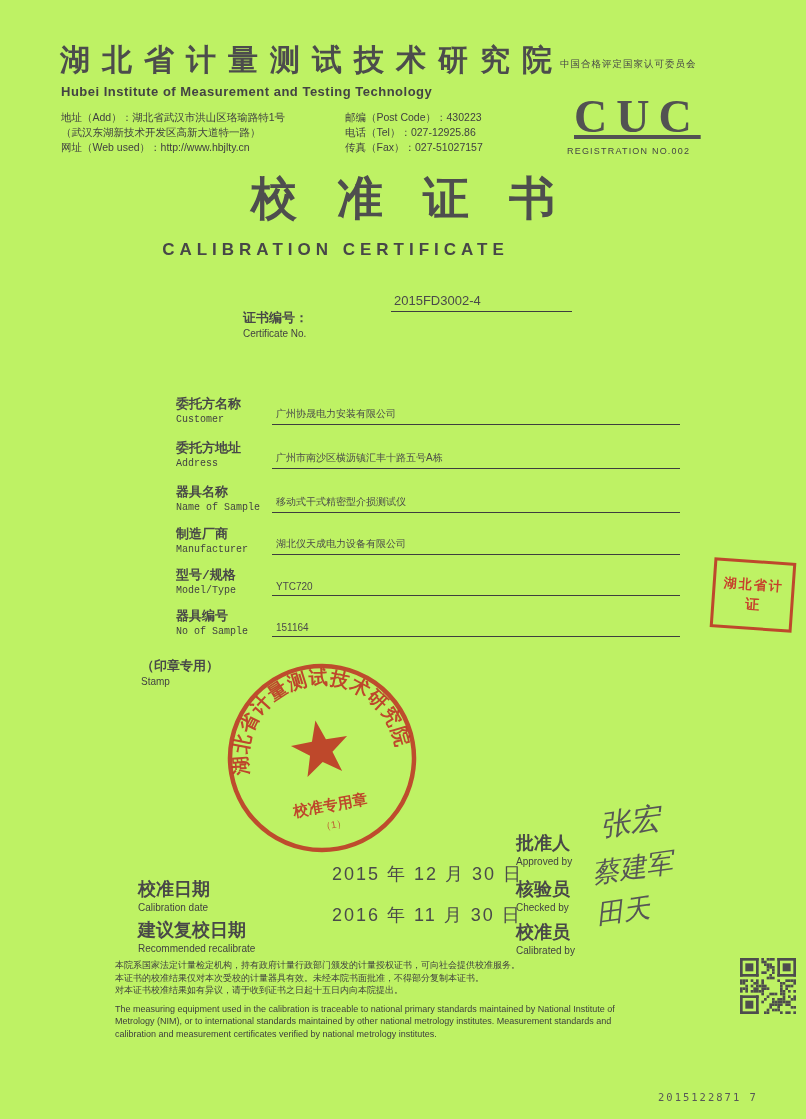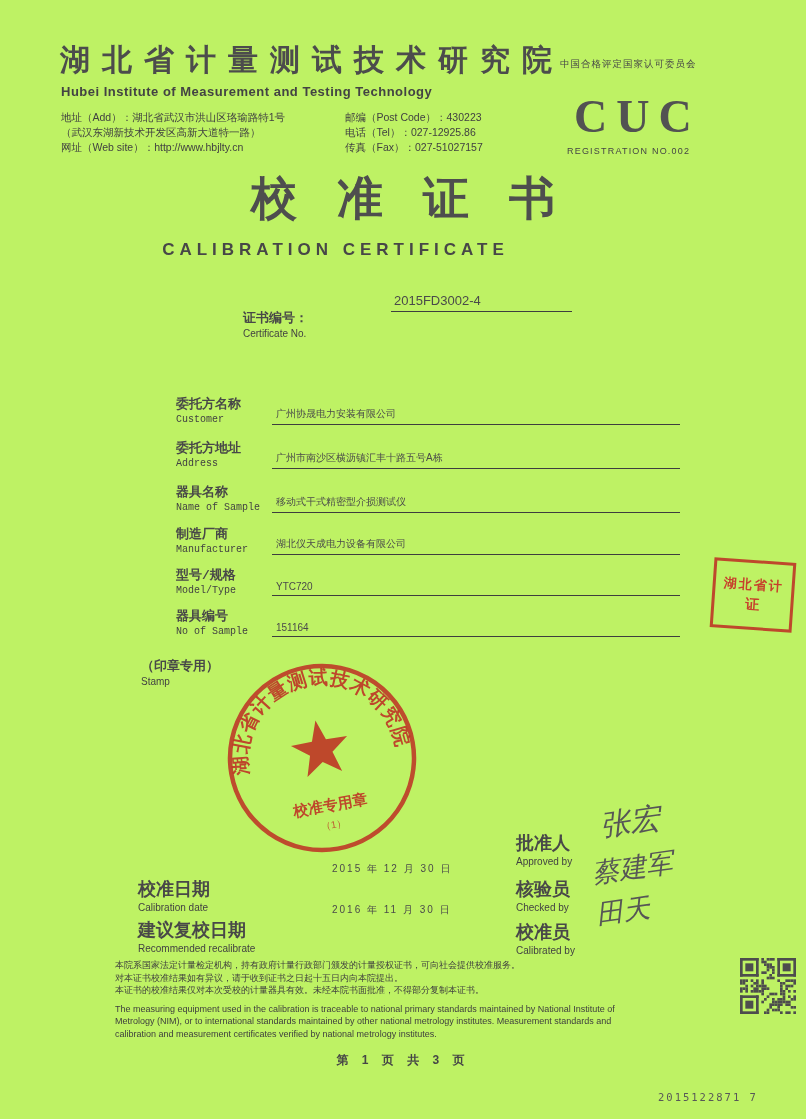--- a/index.html
+++ b/index.html
@@ -8,21 +8,21 @@
     font-family:"Liberation Sans",sans-serif;color:#454545;
   }
   .abs{position:absolute;}
   
   .inst-cn{left:60px;top:40px;font-size:30px;font-weight:bold;letter-spacing:12px;color:#4c4c4c;white-space:nowrap;}
   .inst-en{left:61px;top:84px;font-size:13px;font-weight:bold;color:#434343;letter-spacing:.5px;}
   .contact{font-size:10.5px;line-height:15px;color:#414141;}
   .contact-left{left:61px;top:110px;}
   .contact-right{left:345px;top:110px;}
   .accred{left:560px;top:58px;font-size:9.5px;color:#474747;letter-spacing:1px;}
-  .cuc{left:574px;top:90px;font-size:46px;font-weight:bold;letter-spacing:9px;color:#525252;font-family:"Liberation Serif",serif;}
+  .cuc{left:574px;top:90px;font-size:46px;font-weight:bold;letter-spacing:9px;color:#525252;font-family:"Liberation Serif",serif;text-decoration:underline;}
   .reg{left:567px;top:146px;font-size:9px;letter-spacing:1.2px;color:#454545;}
   
   .title-cn{left:0;width:806px;top:168px;text-align:center;font-size:46px;font-weight:bold;letter-spacing:40px;text-indent:40px;color:#4e4e4e;white-space:nowrap;}
   .title-en{left:0;width:666px;top:240px;text-align:center;font-size:17px;font-weight:bold;letter-spacing:5px;text-indent:5px;color:#474747;}
   
   .certno-label{left:243px;top:290px;}
   .lab-cn{font-size:13px;font-weight:bold;color:#484848;margin-top:19px;}
   .lab-en{font-size:10px;color:#424242;margin-top:1px;}
   .certno-value{left:391px;top:293px;width:175px;font-size:13px;color:#4a4a4a;border-bottom:1.5px solid #3e3e3e;padding:0 3px 3px;}
   
@@ -32,40 +32,40 @@
   
   .stamp-label{left:141px;top:638px;}
   .seal-wrap{left:222px;top:658px;width:200px;height:200px;transform:rotate(-10deg);opacity:.92;}
   .side-stamp{left:712px;top:560px;width:76px;height:64px;border:3px solid rgba(190,42,34,.85);transform:rotate(4deg);
     display:flex;flex-direction:column;align-items:center;justify-content:center;color:rgba(200,46,38,.9);}
   .side-stamp .l1{font-size:13px;font-weight:bold;letter-spacing:2px;}
   .side-stamp .l2{font-size:14px;font-weight:bold;margin-top:2px;}
   
   .so-label .lab-cn{font-size:18px;}
   .sig{font-family:"DejaVu Serif",serif;font-style:italic;color:#565656;transform:rotate(-8deg);white-space:nowrap;}
-  .date-val{font-size:10px;color:#4a4a4a;letter-spacing:2px;white-space:nowrap;}
+  .date-val{font-size:18px;color:#4a4a4a;letter-spacing:2px;white-space:nowrap;}
   
   .foot{left:115px;top:960px;width:585px;font-size:9px;line-height:11.5px;color:#3e3e3e;}
   .foot div{margin-bottom:1px;}
   .pageinfo{left:0;width:806px;top:1052px;text-align:center;font-size:12px;font-weight:bold;letter-spacing:5px;color:#464646;}
   .doccode{left:658px;top:1091px;font-size:10.5px;letter-spacing:2px;color:#585858;font-family:"DejaVu Sans Mono",monospace;}
   .qr{left:740px;top:958px;width:56px;height:56px;}
 </style>
 </head>
 <body>
 
 <div class="page">
 
   <div class="abs inst-cn">湖北省计量测试技术研究院</div>
   <div class="abs inst-en">Hubei Institute of Measurement and Testing Technology</div>
 
   <div class="abs contact contact-left">
     <div>地址（Add）：湖北省武汉市洪山区珞瑜路特1号</div>
     <div>（武汉东湖新技术开发区高新大道特一路）</div>
-    <div>网址（Web site）：http://www.hbjlty.cn</div>
+    <div>网址（Web used）：http://www.hbjlty.cn</div>
   </div>
   <div class="abs contact contact-right">
     <div>邮编（Post Code）：430223</div>
     <div>电话（Tel）：027-12925.86</div>
     <div>传真（Fax）：027-51027157</div>
   </div>
 
   <div class="abs accred">中国合格评定国家认可委员会</div>
   <div class="abs cuc">CUC</div>
   <div class="abs reg">REGISTRATION NO.002</div>
@@ -170,29 +170,28 @@
   <div class="abs date-val" style="left:332px;top:903px">2016 年 11 月 30 日</div>
 
   <div class="abs so-label" style="left:516px;top:901px">
     <div class="lab-cn">校准员</div>
     <div class="lab-en">Calibrated by</div>
   </div>
   <div class="abs sig" style="left:596px;top:893px;font-size:27px">田天</div>
 
   <div class="abs foot">
     <div>本院系国家法定计量检定机构，持有政府计量行政部门颁发的计量授权证书，可向社会提供校准服务。</div>
+    <div>本证书的校准结果仅对本次受校的计量器具有效。未经本院书面批准，不得部分复制本证书。</div>
     <div>对本证书校准结果如有异议，请于收到证书之日起十五日内向本院提出。</div>
-    <div>本证书的校准结果仅对本次受校的计量器具有效。未经本院书面批准，不得部分复制本证书。</div>
     <div style="height:5px"></div>
     <div>The measuring equipment used in the calibration is traceable to national primary standards maintained by National Institute of</div>
     <div>Metrology (NIM), or to international standards maintained by other national metrology institutes. Measurement standards and</div>
     <div>calibration and measurement certificates verified by national metrology institutes.</div>
   </div>
 
-  <div class="abs pageinfo">第 1 页 共 3 页</div>
   <div class="abs doccode">2015122871  7</div>
 
   <div class="abs qr">
     <svg id="qr" width="56" height="56" viewBox="0 0 54.6 54.6">
         <rect x="0" y="0" width="18.2" height="2.6" fill="#4d4d4d"></rect>
         <rect x="0" y="15.600000000000001" width="18.2" height="2.6" fill="#4d4d4d"></rect>
         <rect x="0" y="0" width="2.6" height="18.2" fill="#4d4d4d"></rect>
         <rect x="15.600000000000001" y="0" width="2.6" height="18.2" fill="#4d4d4d"></rect>
         <rect x="5.2" y="5.2" width="7.800000000000001" height="7.800000000000001" fill="#4d4d4d"></rect>
         <rect x="36.4" y="0" width="18.2" height="2.6" fill="#4d4d4d"></rect>

